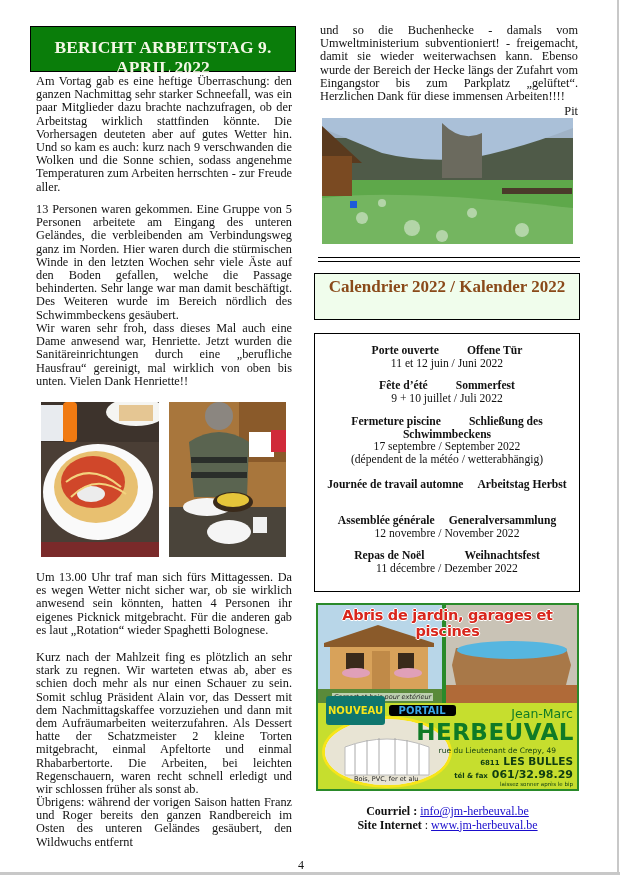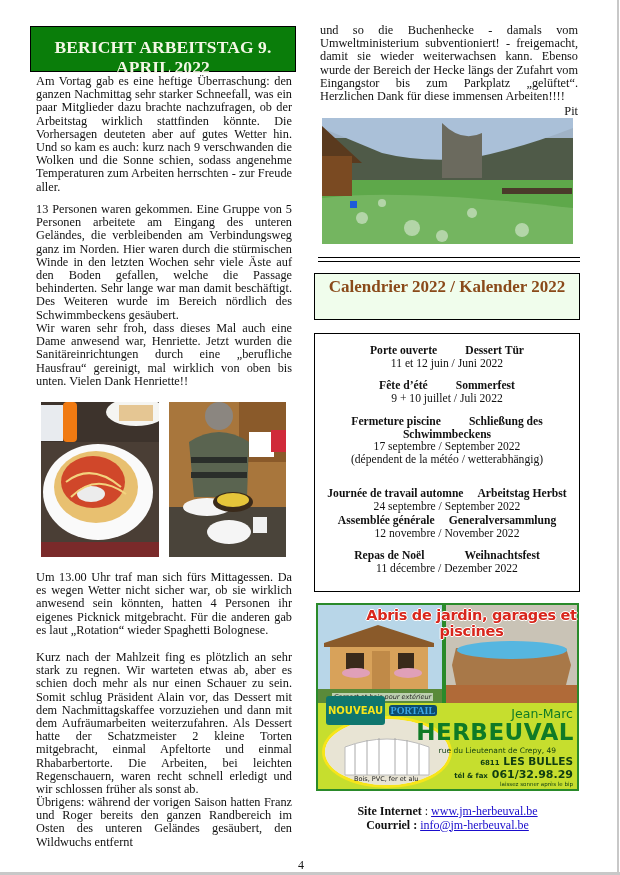--- a/index.html
+++ b/index.html
@@ -47,26 +47,25 @@
   .cal-title .gap { display:inline-block; width:28px; }
 
   
   .ad { position:absolute; left:316px; top:603px; width:263px; height:188px; background:#2a8a2a; overflow:hidden; }
   .ad-title {
     position:absolute; left:0; top:4px; width:100%; text-align:center;
     font-family:"DejaVu Sans", sans-serif; font-weight:bold; font-size:14.5px;
     color:#d8261c; letter-spacing:-0.3px;
     text-shadow: 1px 0 #fff,-1px 0 #fff,0 1px #fff,0 -1px #fff;
     z-index:3;
-    padding-left:24px;
   }
   .ad-bottom { position:absolute; left:2px; top:100px; width:259px; height:86px; background:#c6de2e; }
   .ad-banner-tag { position:absolute; top:102px; left:10px; font-family:"DejaVu Sans", sans-serif; font-weight:bold; font-size:10px; z-index:3; }
   .tag-a { background:#0f766e; color:#f7e51a; padding:9px 2px; border-radius:3px; }
-  .tag-b { background:#0c4a6e; color:#3aa6e6; padding:0 2px; border-radius:3px;font-family:Liberation Serif, serif; }
+  .tag-b { background:#000000; color:#3aa6e6; padding:0 10px; border-radius:3px; }
   .ad-name { position:absolute; right:6px; top:103px; color:#0f7a26; font-family:"DejaVu Sans", sans-serif; font-weight:normal; font-size:12.5px; }
   .ad-brand { position:absolute; right:5px; top:116px; color:#0f7a26; font-family:"DejaVu Sans", sans-serif; font-weight:bold; font-size:23px; letter-spacing:0.5px; text-align:right; }
   .ad-addr { position:absolute; right:23px; top:143px; color:#0f3d12; font-family:"DejaVu Sans", sans-serif; font-size:7.5px; text-align:left; }
   .ad-city { position:absolute; right:6px; top:152px; color:#0f3d12; font-family:"DejaVu Sans", sans-serif; font-size:10.5px; font-weight:bold; text-align:right; }
   .ad-city .small { font-size:7px; }
   .ad-tel { position:absolute; right:6px; top:165px; color:#0f3d12; font-family:"DejaVu Sans", sans-serif; font-size:11px; font-weight:bold; text-align:right;margin-left:44px; }
   .ad-tel .small { font-size:7px; }
   .ad-note { position:absolute; right:6px; top:178px; color:#0f3d12; font-family:"DejaVu Sans", sans-serif; font-size:5.5px; text-align:right; }
   .ad-caption1 { position:absolute; left:16px; top:90px; font-family:"DejaVu Sans", sans-serif; font-size:6.5px; color:#222; background:rgba(255,255,255,0.6); padding:0 2px; z-index:3;font-style:italic; }
   .ad-gate { position:absolute; left:6px; top:113px; width:130px; height:72px; border-radius:50%; background:#f2f0da; border:3px solid #f7e51a; box-sizing:border-box; overflow:hidden; }
@@ -153,35 +152,34 @@
     <rect x="180" y="70" width="70" height="6" fill="#4a3a2a"></rect>
   </svg>
 </div>
 
 <div class="double-rule"></div>
 
 <div class="cal-header">Calendrier 2022  /  Kalender 2022</div>
 
 <div class="cal-box">
   <div class="cal-entry" style="top:11px;">
-    <div class="cal-title"><span>Porte ouverte</span><span class="gap"></span><span>Dessert Tür</span></div>
+    <div class="cal-title"><span>Porte ouverte</span><span class="gap"></span><span>Offene Tür</span></div>
     <div>11 et 12 juin / Juni 2022</div>
   </div>
   <div class="cal-entry" style="top:46px;">
     <div class="cal-title"><span>Fête d’été</span><span class="gap"></span><span>Sommerfest</span></div>
     <div>9 + 10 juillet / Juli 2022</div>
   </div>
   <div class="cal-entry" style="top:82px;padding:0 14px;box-sizing:border-box;">
     <div class="cal-title"><span>Fermeture piscine</span><span class="gap"></span><span>Schließung des Schwimmbeckens</span></div>
     <div>17 septembre / September 2022</div>
     <div>(dépendent de la météo / wetterabhängig)</div>
   </div>
-  <div class="cal-entry" style="top:154px;font-family:Liberation Serif, serif;">
+  <div class="cal-entry" style="top:145px;font-family:Liberation Serif, serif;">
     <div class="cal-title"><span>Journée de travail automne</span><span class="gap" style="width:14px"></span><span>Arbeitstag Herbst</span></div>
-    <div>24 septembre / September 2022</div>
   </div>
   <div class="cal-entry" style="top:181px;">
     <div class="cal-title"><span>Assemblée générale</span><span class="gap" style="width:14px"></span><span>Generalversammlung</span></div>
     <div>12 novembre / November 2022</div>
   </div>
   <div class="cal-entry" style="top:216px;">
     <div class="cal-title"><span>Repas de Noël</span><span class="gap" style="width:40px"></span><span>Weihnachtsfest</span></div>
     <div>11 décembre / Dezember 2022</div>
   </div>
 </div>
@@ -226,17 +224,17 @@
   <div class="ad-caption2">Bois, PVC, fer et alu</div>
   <div class="ad-name">Jean-Marc</div>
   <div class="ad-brand">HERBEUVAL</div>
   <div class="ad-addr">rue du Lieutenant de Crepy, 49</div>
   <div class="ad-city"><span class="small">6811</span> <span>LES BULLES</span></div>
   <div class="ad-tel"><span class="small">tél &amp; fax</span> <span>061/32.98.29</span></div>
   <div class="ad-note">laissez sonner après le bip</div>
 </div>
 
 <div class="contact">
+  <div><b>Courriel :</b> <a href="#">info@jm-herbeuval.be</a></div>
   <div><b>Site Internet</b> : <a href="#">www.jm-herbeuval.be</a></div>
-  <div><b>Courriel :</b> <a href="#">info@jm-herbeuval.be</a></div>
 </div>
 
 <div class="page-number">4</div>
 
 </body></html>

